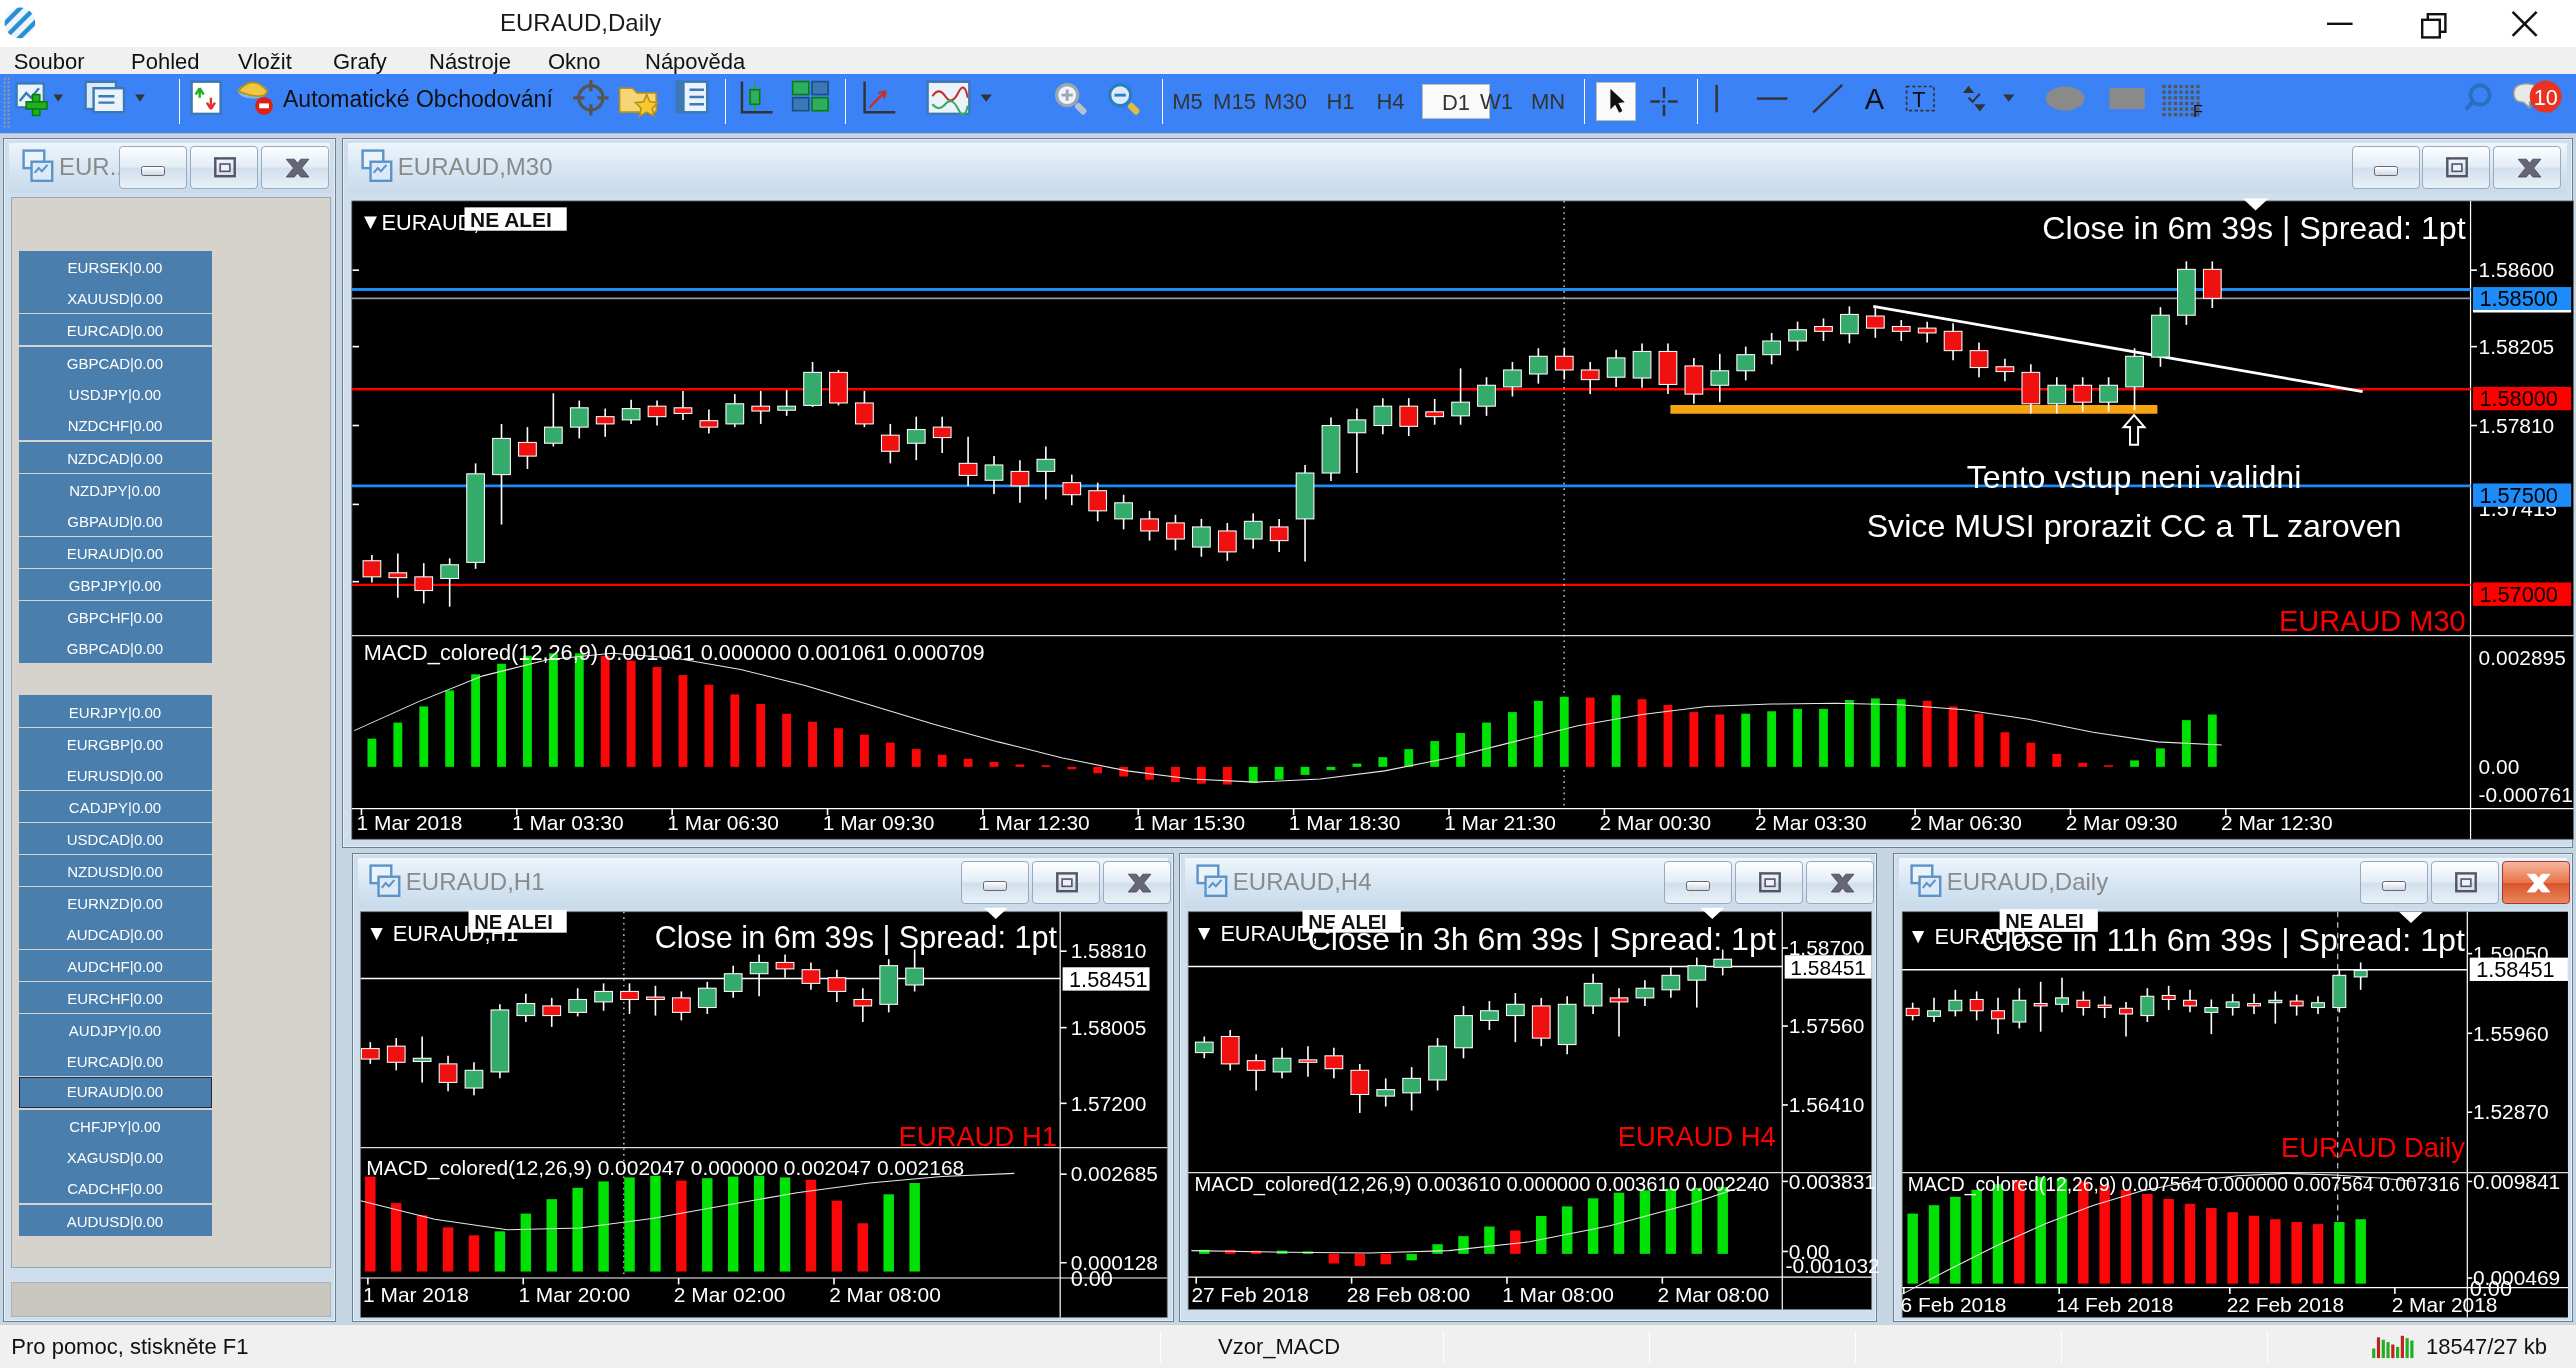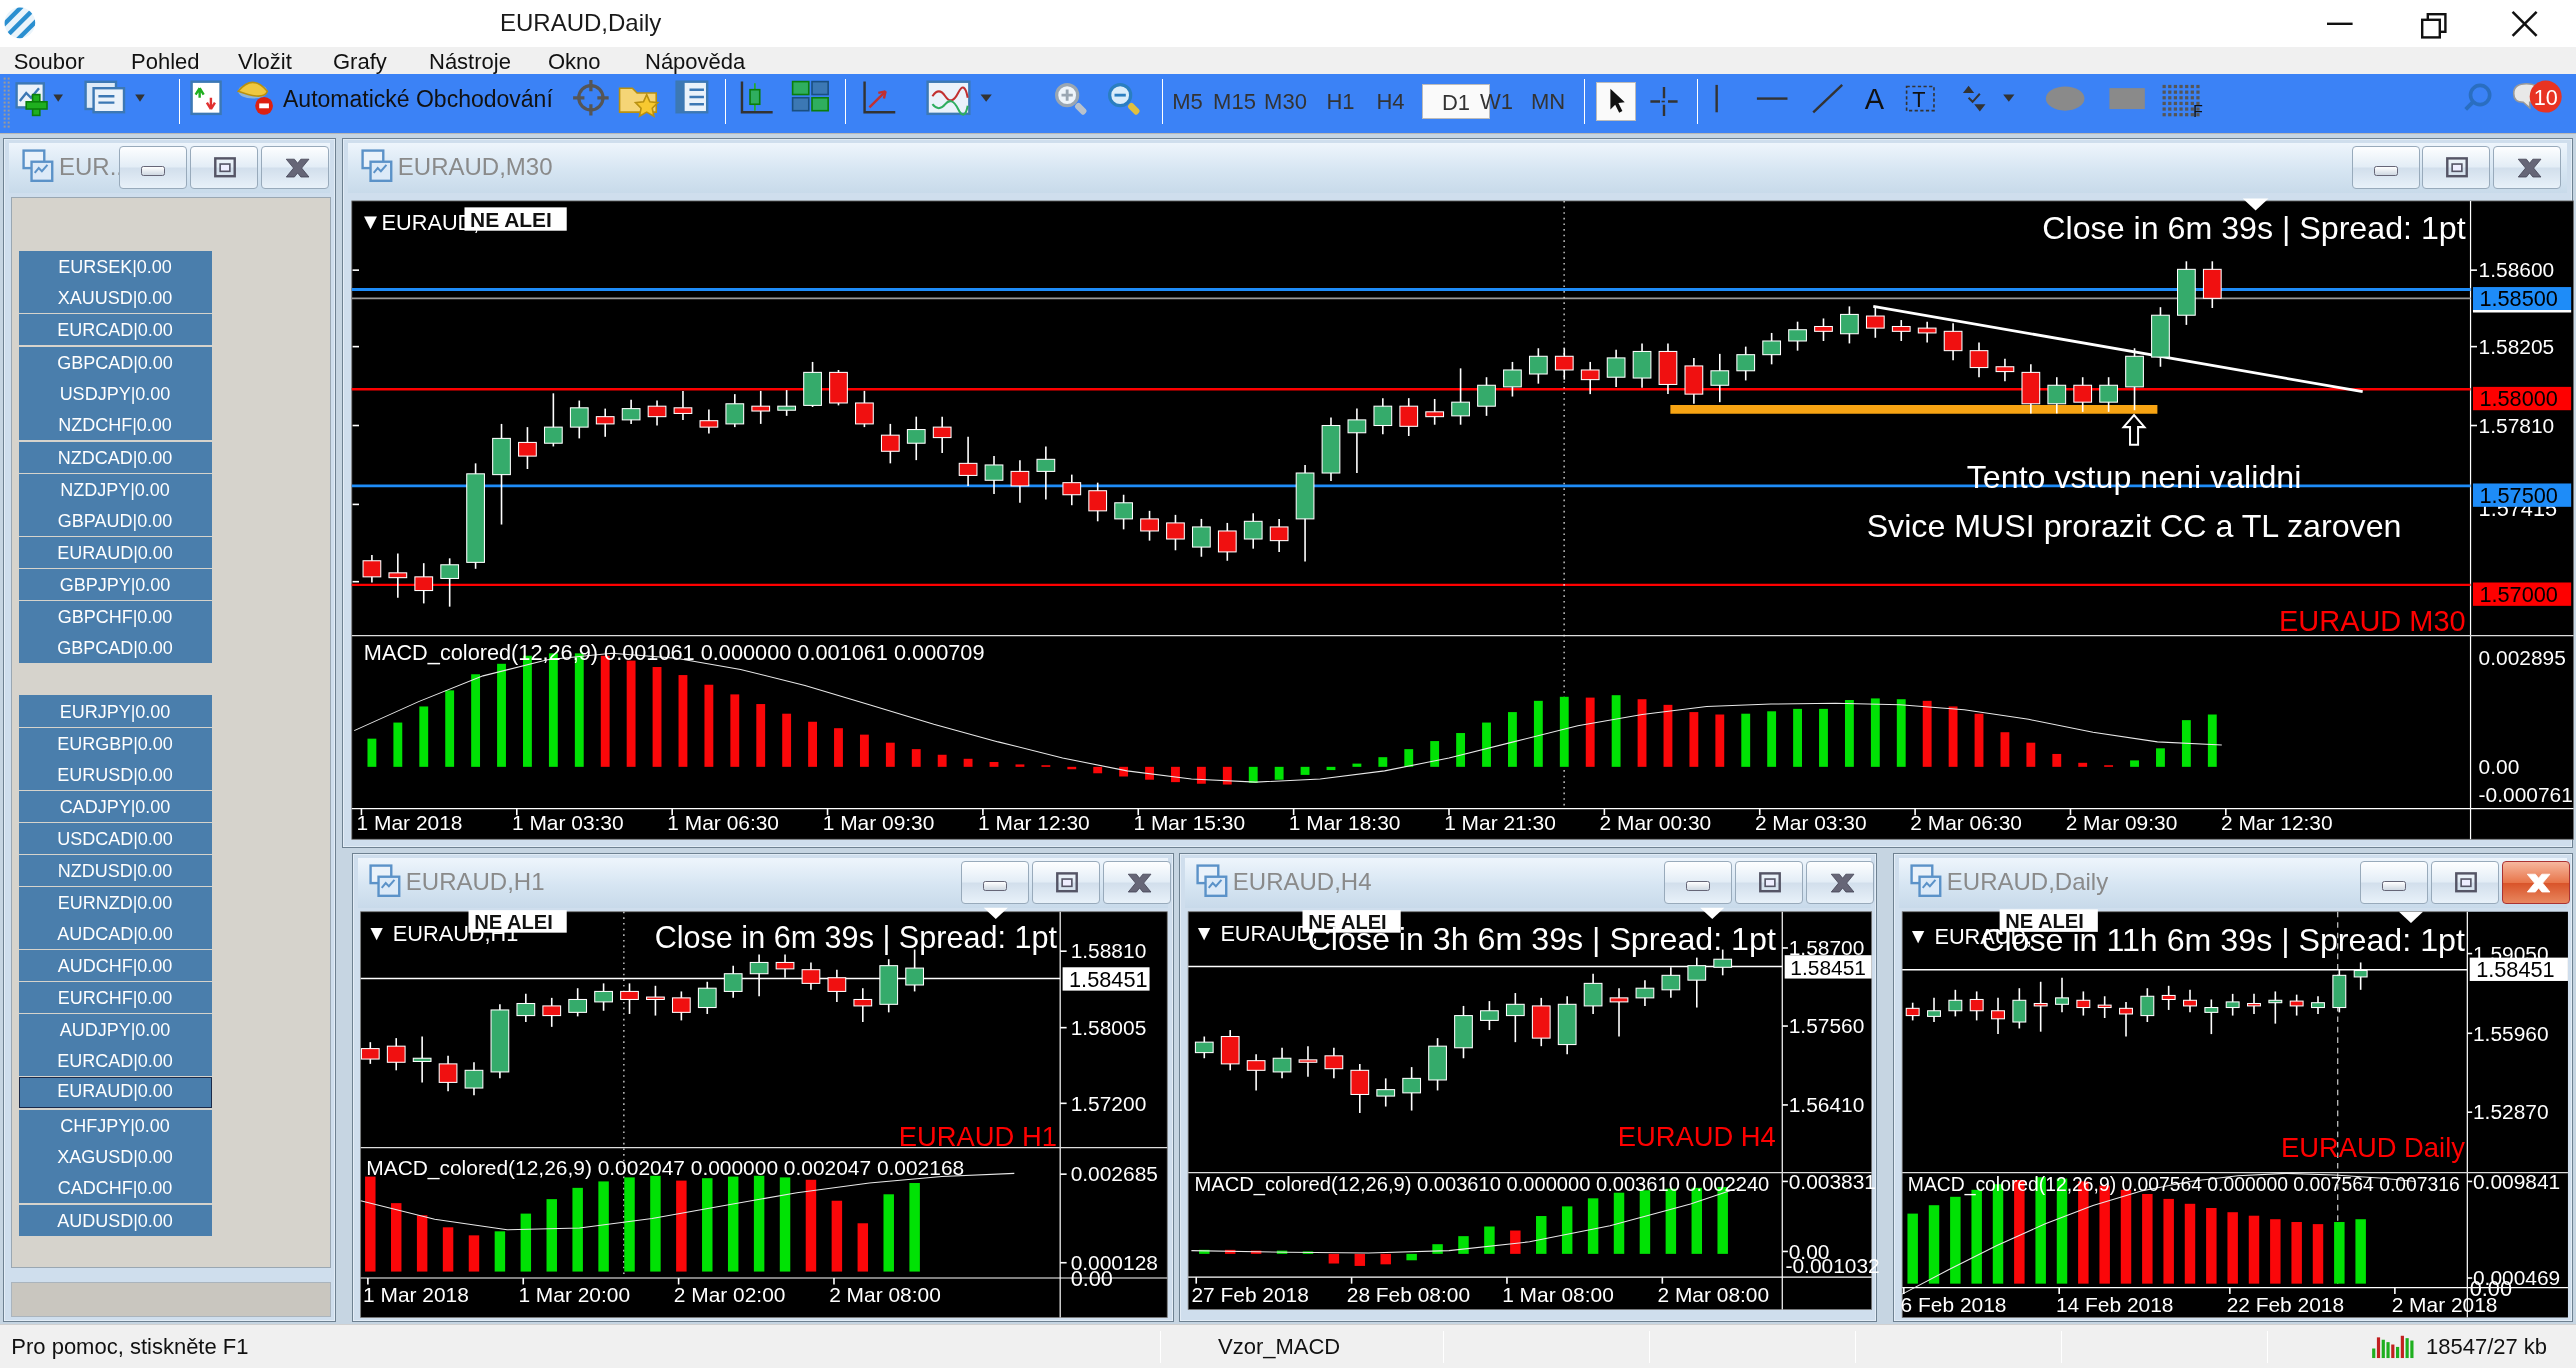--- a/index.html
+++ b/index.html
@@ -17,21 +17,21 @@
 .win{position:absolute;background:#cfdeed;border:0.8px solid #6e8191;box-shadow:inset 0 0 0 0.8px #e8f1f9}
 .wtitle{position:absolute;left:4.8px;right:4.8px;top:4px;height:50px;
 background:linear-gradient(#eef5fc,#d6e5f2 55%,#c8daea);color:#8a8a8a;font-size:24px}
 .wbtn{position:absolute;top:3.2px;width:68px;height:43px;border:0.8px solid #98aabb;border-radius:4px;
 background:linear-gradient(#fdfeff,#e3edf6 48%,#d2dfec 52%,#e8f1f9)}
 svg{position:absolute;left:0;top:0}
 #statusbar{position:absolute;left:0;top:1324px;width:2576px;height:44px;background:#f0f0f0;
 border-top:0.8px solid #d0d0d0;font-size:22px;color:#111}
 .ssep{position:absolute;top:6.4px;width:0.8px;height:32px;background:#c5c5c5;border-right:0.8px solid #fff}
 .mwbtn{position:absolute;left:18.5px;width:193px;height:31px;background:#4a7eac;color:#fff;
-font-size:18px;text-align:center;line-height:31px;border:0.8px solid #4a7eac}
+font-size:15px;text-align:center;line-height:31px;border:0.8px solid #4a7eac}
 </style></head><body>
 <div id="titlebar">
 <svg width="37" height="37" style="left:3.2px;top:6.4px" viewBox="0 0 46 46">
 <defs>
         <clipPath id="lc">
           <circle cx="21" cy="21" r="19"></circle>
         </clipPath>
       </defs>
 <g clip-path="url(#lc)">
         <rect width="46" height="46" fill="#eaf4fb"></rect>

